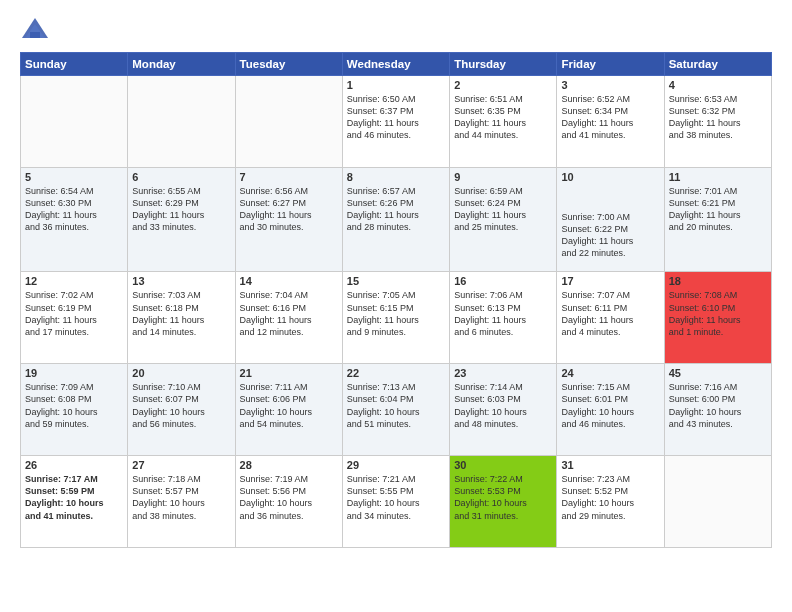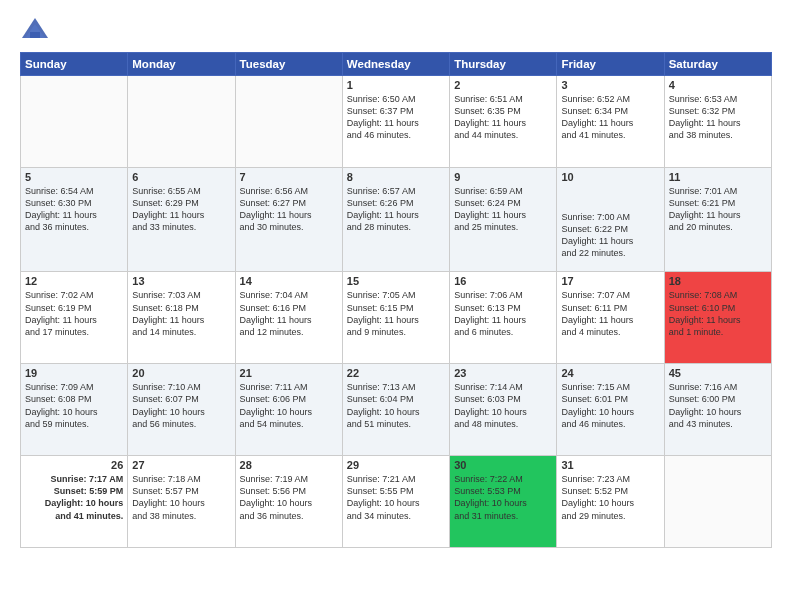--- a/index.html
+++ b/index.html
@@ -304,21 +304,21 @@
           </td>
           <td style="background-color: rgb(240, 244, 248);">
             <span class="day-number">45</span>
             <div class="day-info" style="white-space: pre-line;">Sunrise: 7:16 AM
 Sunset: 6:00 PM
 Daylight: 10 hours
 and 43 minutes.</div>
           </td>
         </tr>
         <tr>
-          <td style="background-color: rgb(255, 255, 255); text-align: right;">
+          <td style="background-color: rgb(255, 255, 255);">
             <span class="day-number">26</span>
             <div class="day-info" style="white-space: pre-line; font-weight: bold;">Sunrise: 7:17 AM
 Sunset: 5:59 PM
 Daylight: 10 hours
 and 41 minutes.</div>
           </td>
           <td style="background-color: rgb(255, 255, 255);">
             <span class="day-number">27</span>
             <div class="day-info" style="white-space: pre-line;">Sunrise: 7:18 AM
 Sunset: 5:57 PM
@@ -332,21 +332,21 @@
 Daylight: 10 hours
 and 36 minutes.</div>
           </td>
           <td style="background-color: rgb(255, 255, 255);">
             <span class="day-number">29</span>
             <div class="day-info" style="white-space: pre-line;">Sunrise: 7:21 AM
 Sunset: 5:55 PM
 Daylight: 10 hours
 and 34 minutes.</div>
           </td>
-          <td style="background-color: #22c55e;">
+          <td style="background-color: #84cc16;">
             <span class="day-number">30</span>
             <div class="day-info" style="white-space: pre-line;">Sunrise: 7:22 AM
 Sunset: 5:53 PM
 Daylight: 10 hours
 and 31 minutes.</div>
           </td>
           <td style="background-color: rgb(255, 255, 255);">
             <span class="day-number">31</span>
             <div class="day-info" style="white-space: pre-line;">Sunrise: 7:23 AM
 Sunset: 5:52 PM

